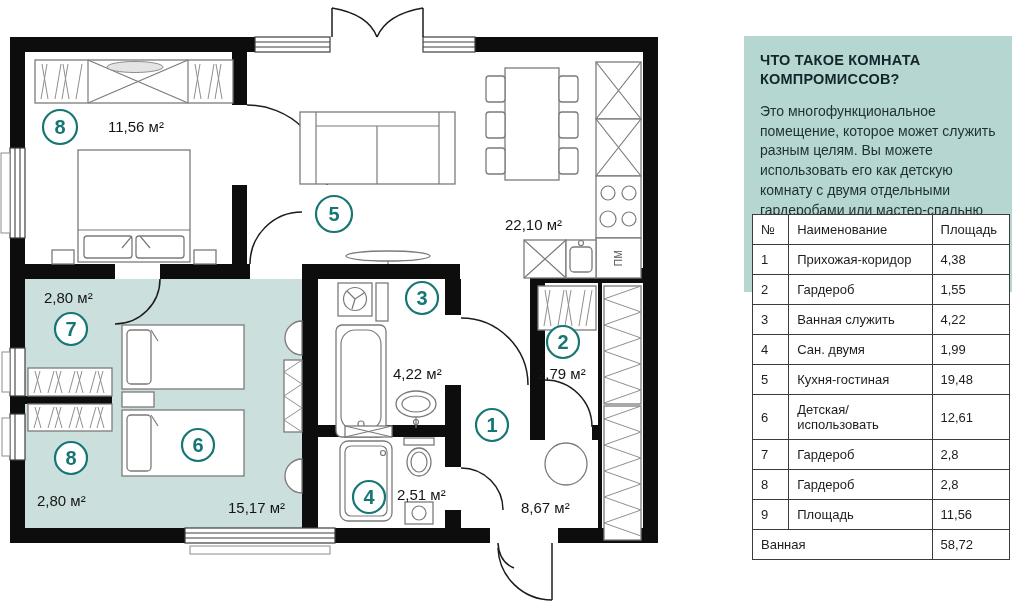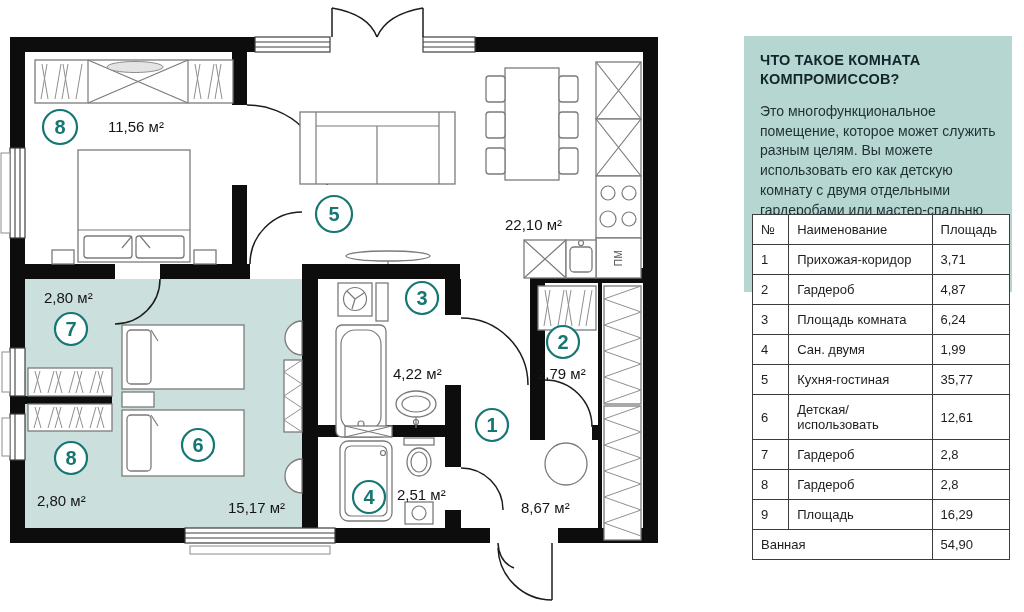--- a/index.html
+++ b/index.html
@@ -320,64 +320,64 @@
       <tr>
         <th class="c-num">№</th>
         <th class="c-name">Наименование</th>
         <th class="c-area">Площадь</th>
       </tr>
     </thead>
     <tbody>
       <tr>
         <td>1</td>
         <td>Прихожая-коридор</td>
-        <td>3,71</td>
+        <td>4,38</td>
       </tr>
       <tr>
         <td>2</td>
         <td>Гардероб</td>
-        <td>4,87</td>
+        <td>1,55</td>
       </tr>
       <tr>
         <td>3</td>
-        <td>Площадь комната</td>
-        <td>6,24</td>
+        <td>Ванная служить</td>
+        <td>4,22</td>
       </tr>
       <tr>
         <td>4</td>
         <td>Сан. двумя</td>
         <td>1,99</td>
       </tr>
       <tr>
         <td>5</td>
         <td>Кухня-гостиная</td>
-        <td>35,77</td>
+        <td>19,48</td>
       </tr>
       <tr>
         <td>6</td>
         <td>Детская/ использовать</td>
         <td>12,61</td>
       </tr>
       <tr>
         <td>7</td>
         <td>Гардероб</td>
         <td>2,8</td>
       </tr>
       <tr>
         <td>8</td>
         <td>Гардероб</td>
         <td>2,8</td>
       </tr>
       <tr>
         <td>9</td>
         <td>Площадь</td>
-        <td>16,29</td>
+        <td>11,56</td>
       </tr>
     </tbody>
     <tfoot>
       <tr>
         <td colspan="2">Ванная</td>
-        <td>54,90</td>
+        <td>58,72</td>
       </tr>
     </tfoot>
   </table>
 
 </div>
 
 </body></html>

